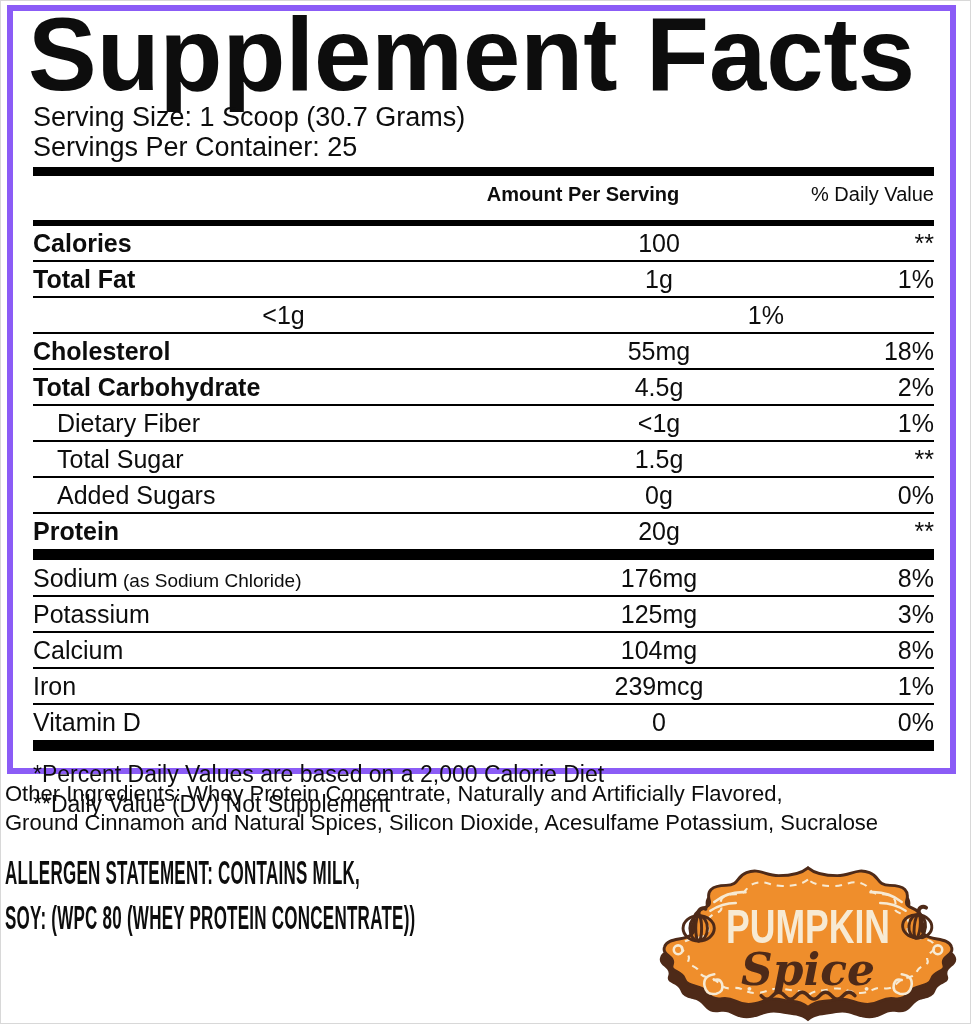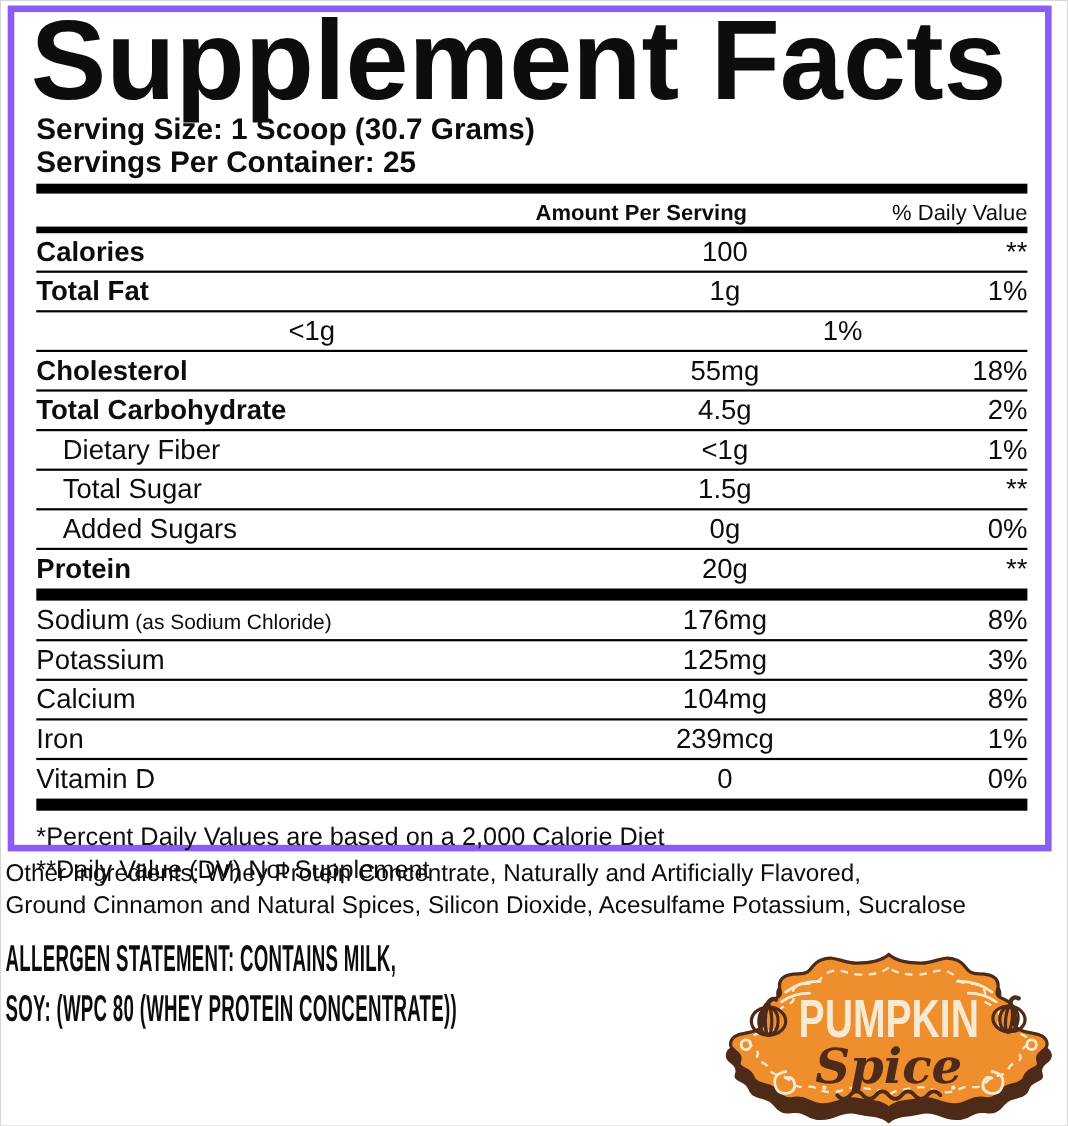--- a/index.html
+++ b/index.html
@@ -3,27 +3,27 @@
 <meta charset="utf-8">
 <style>
   html,body{margin:0;padding:0;background:#fff;}
   body{width:971px;height:1024px;font-family:"Liberation Sans","DejaVu Sans",sans-serif;color:#0d0d0d;}
   .page{position:relative;width:969px;height:1022px;border:1px solid #d8d8d8;background:#fff;overflow:hidden;}
 
   
   .facts-box{position:absolute;left:6px;top:4px;width:949px;height:769px;border:6px solid #8b5cf6;
              box-sizing:border-box;padding:0 16px 0 20px;background:#fff;}
   .title{font-size:103px;font-weight:700;line-height:1;letter-spacing:0px;margin:-8px 0 0 -5px;white-space:nowrap;}
-  .serving{font-size:27px;font-weight:700;line-height:30px;}
+  .serving{font-size:27px;font-weight:400;line-height:30px;}
   .serving-block{margin-top:-4px;}
   .bar{background:#000;}
   .bar-xl{height:9px;margin-top:5px;}
   .bar-md{height:6px;}
   .bar-thick{height:11px;margin:1px 0;}
-  .cols-header{display:grid;grid-template-columns:1fr 250px 150px;align-items:end;padding:7px 0 0;}
+  .cols-header{display:grid;grid-template-columns:1fr 250px 150px;align-items:end;padding:7px 0 14px;}
   .cols-header .amount-h{font-size:20px;font-weight:700;justify-self:center;transform:translateX(-76px);}
   .cols-header .dv-h{font-size:20px;font-weight:400;justify-self:end;}
   .nrow{display:grid;grid-template-columns:1fr 250px 150px;align-items:center;height:34px;font-size:25px;border-top:2px solid #000;}
   .nrow.first, .bar + .nrow{border-top:none;}
   .nrow .nlabel{font-weight:400;white-space:nowrap;}
   .nrow.bold .nlabel{font-weight:700;}
   .nrow.indent .nlabel{padding-left:24px;}
   .nrow .nnote{font-size:19px;font-weight:400;}
   .nrow .namount{justify-self:center;}
   .nrow .ndv{justify-self:end;}

